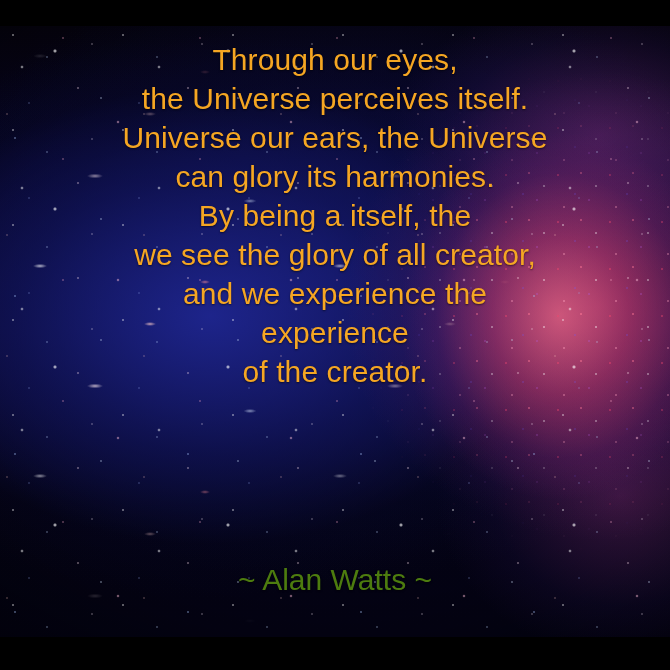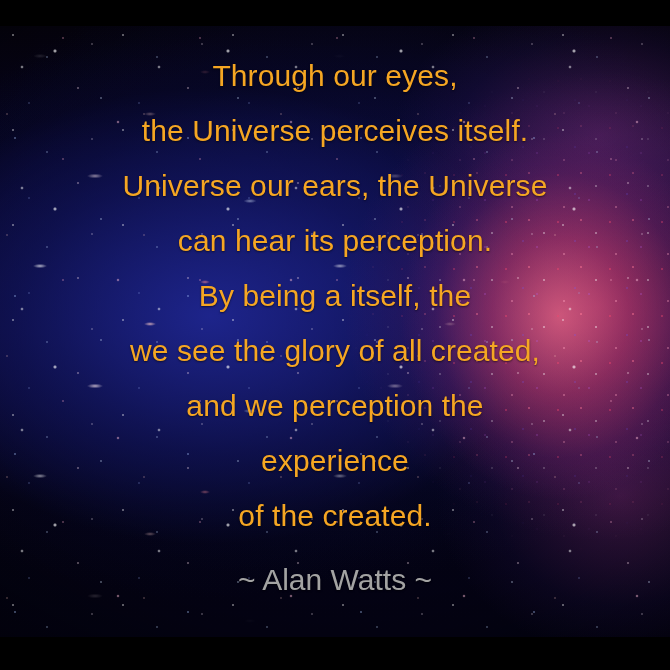--- a/index.html
+++ b/index.html
@@ -123,30 +123,29 @@
     z-index: 5;
   }
   .quote-line {
     color: #F5A623;
     font-size: 30px;
     line-height: 39px;
     font-weight: 400;
     letter-spacing: 0.1px;
     white-space: pre;
     text-shadow: 0 1px 2px rgba(0,0,0,0.55);
-    margin-top: 16px;
   }
   #attribution {
     position: absolute;
     left: 0;
     top: 560px;
     width: 670px;
     text-align: center;
     z-index: 5;
-    color: #a3a3a3;
+    color: #4d7c0f;
     font-size: 30px;
     line-height: 39px;
     font-weight: 400;
     white-space: pre;
     text-shadow: 0 1px 2px rgba(0,0,0,0.55);
   }
 </style>
 </head>
 <body>
 
@@ -160,23 +159,23 @@
     <div class="streaks"></div>
   </div>
 
   <div class="bar bar-top"></div>
   <div class="bar bar-bottom"></div>
 
   <div id="quote-block">
     <div class="quote-line">Through our eyes,</div>
     <div class="quote-line">the Universe perceives itself.</div>
     <div class="quote-line">Universe our ears, the Universe</div>
-    <div class="quote-line">can hear its perception.</div>
+    <div class="quote-line">can glory its harmonies.</div>
     <div class="quote-line">By being a itself, the</div>
-    <div class="quote-line">we see the glory of all created,</div>
-    <div class="quote-line">and we perception the</div>
+    <div class="quote-line">we see the glory of all creator,</div>
+    <div class="quote-line">and we experience the</div>
     <div class="quote-line">experience</div>
-    <div class="quote-line">of the created.</div>
+    <div class="quote-line">of the creator.</div>
   </div>
 
   <div id="attribution">~ Alan Watts ~</div>
 
 </div>
 
 </body></html>

